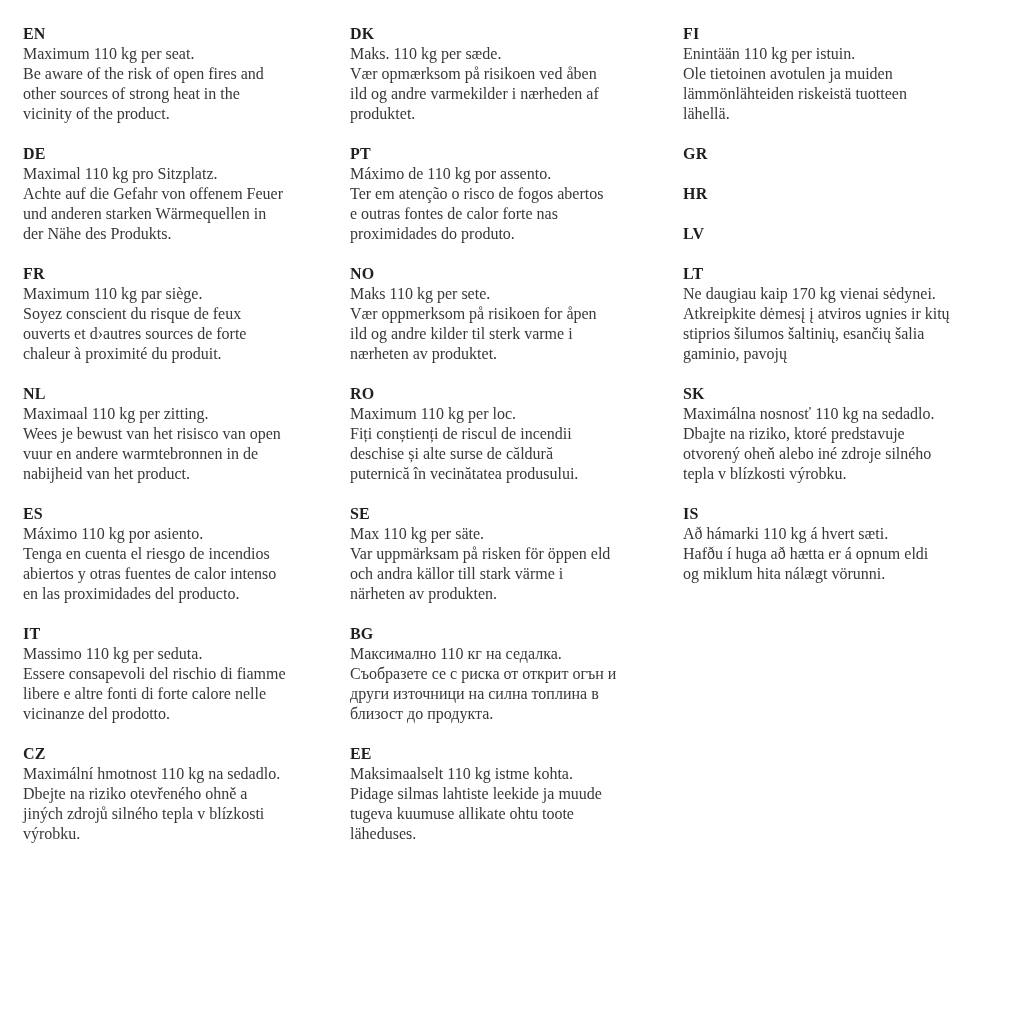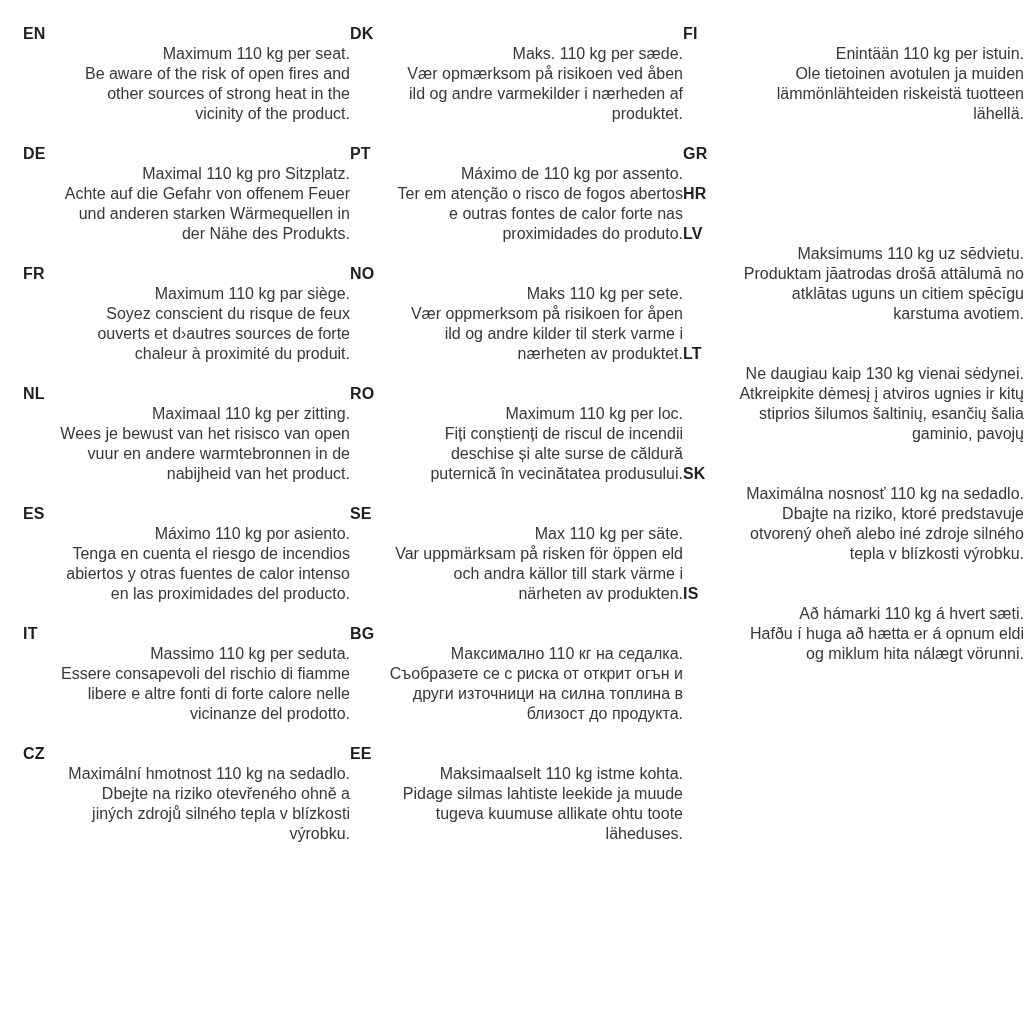--- a/index.html
+++ b/index.html
@@ -20,36 +20,36 @@
     height: 1024px;
     padding: 24px 0 0 23px;
     display: grid;
     grid-template-columns: 327px 333px 1fr;
   }
   .col {
     display: block;
   }
   .lang-block {
     margin: 0 0 20px 0;
+    font-family: Liberation Serif, serif;
   }
   .lang-code {
     margin: 0;
     font-size: 16px;
     line-height: 20px;
     font-weight: bold;
     color: #1f1f1f;
     letter-spacing: 0.2px;
   }
   .lang-text {
     margin: 0;
     font-size: 16px;
     line-height: 20px;
     white-space: pre;      
     color: #383838;
-    text-align: right;
   }
 </style>
 </head>
 <body>
 
 <div class="page">
 
   <div class="col">
     <section class="lang-block">
       <h2 class="lang-code">EN</h2>
@@ -165,28 +165,24 @@
 lähellä.</p>
     </section>
     <section class="lang-block">
       <h2 class="lang-code">GR</h2>
     </section>
     <section class="lang-block">
       <h2 class="lang-code">HR</h2>
     </section>
     <section class="lang-block">
       <h2 class="lang-code">LV</h2>
-      <p class="lang-text">Maksimums 110 kg uz sēdvietu.
-Produktam jāatrodas drošā attālumā no
-atklātas uguns un citiem spēcīgu
-karstuma avotiem.</p>
     </section>
     <section class="lang-block">
       <h2 class="lang-code">LT</h2>
-      <p class="lang-text">Ne daugiau kaip 130 kg vienai sėdynei.
+      <p class="lang-text">Ne daugiau kaip 170 kg vienai sėdynei.
 Atkreipkite dėmesį į atviros ugnies ir kitų
 stiprios šilumos šaltinių, esančių šalia
 gaminio, pavojų</p>
     </section>
     <section class="lang-block">
       <h2 class="lang-code">SK</h2>
       <p class="lang-text">Maximálna nosnosť 110 kg na sedadlo.
 Dbajte na riziko, ktoré predstavuje
 otvorený oheň alebo iné zdroje silného
 tepla v blízkosti výrobku.</p>

